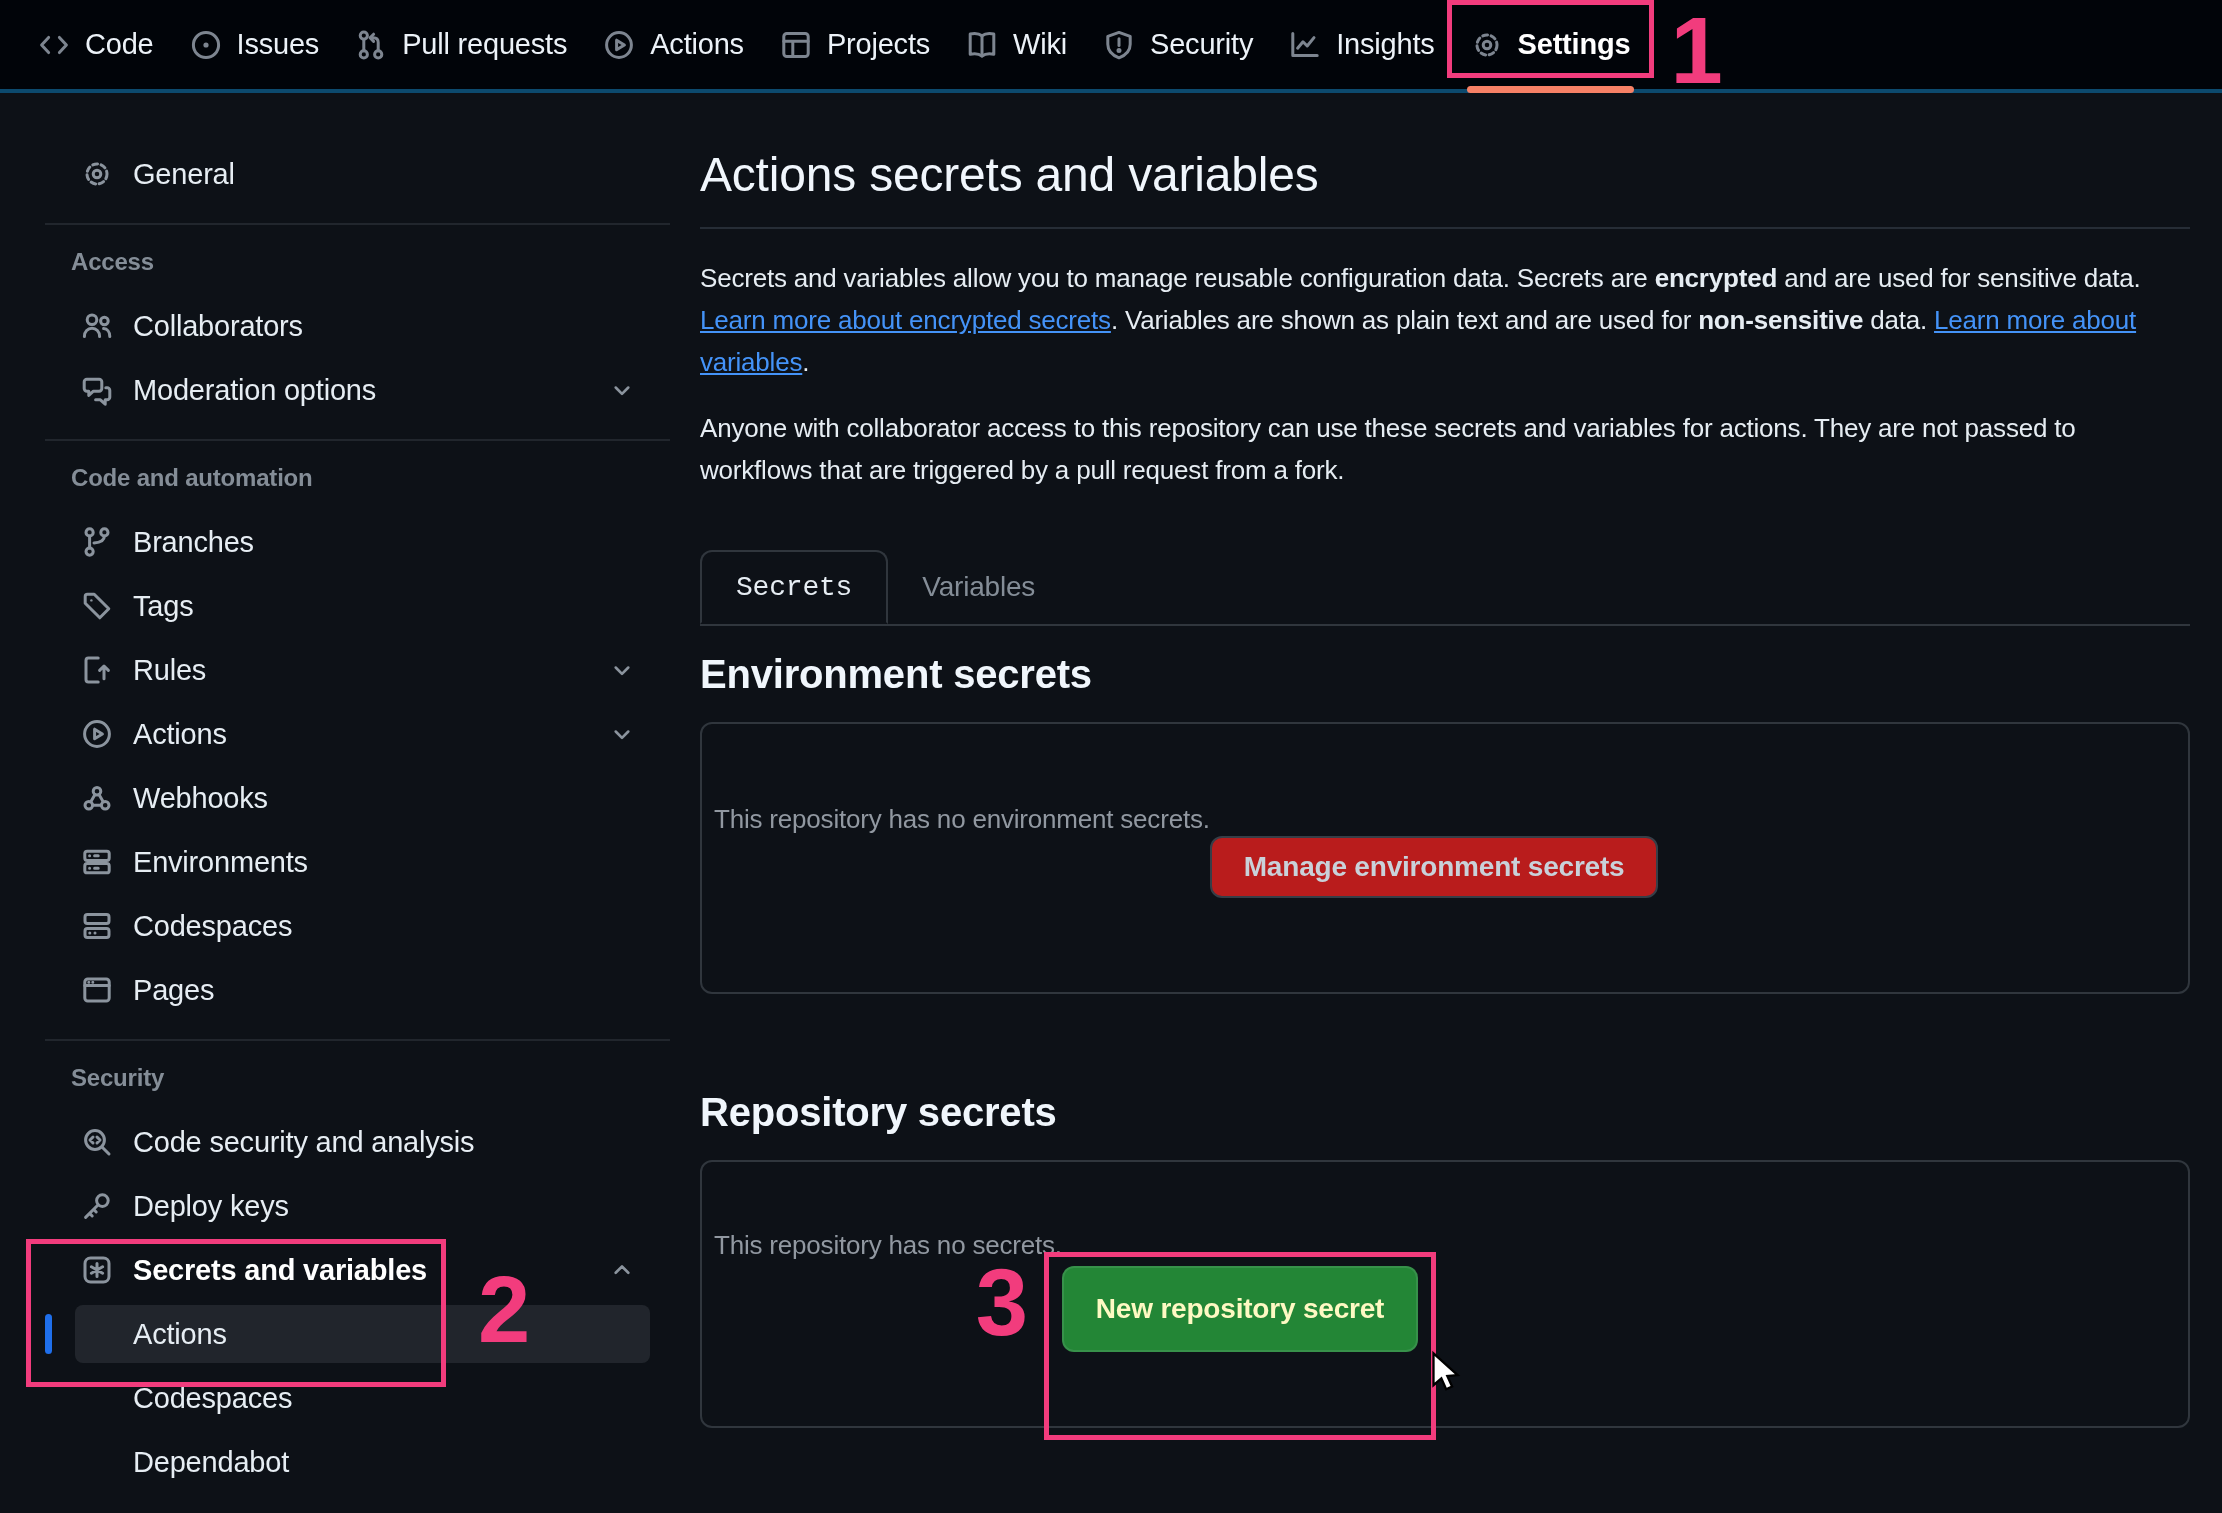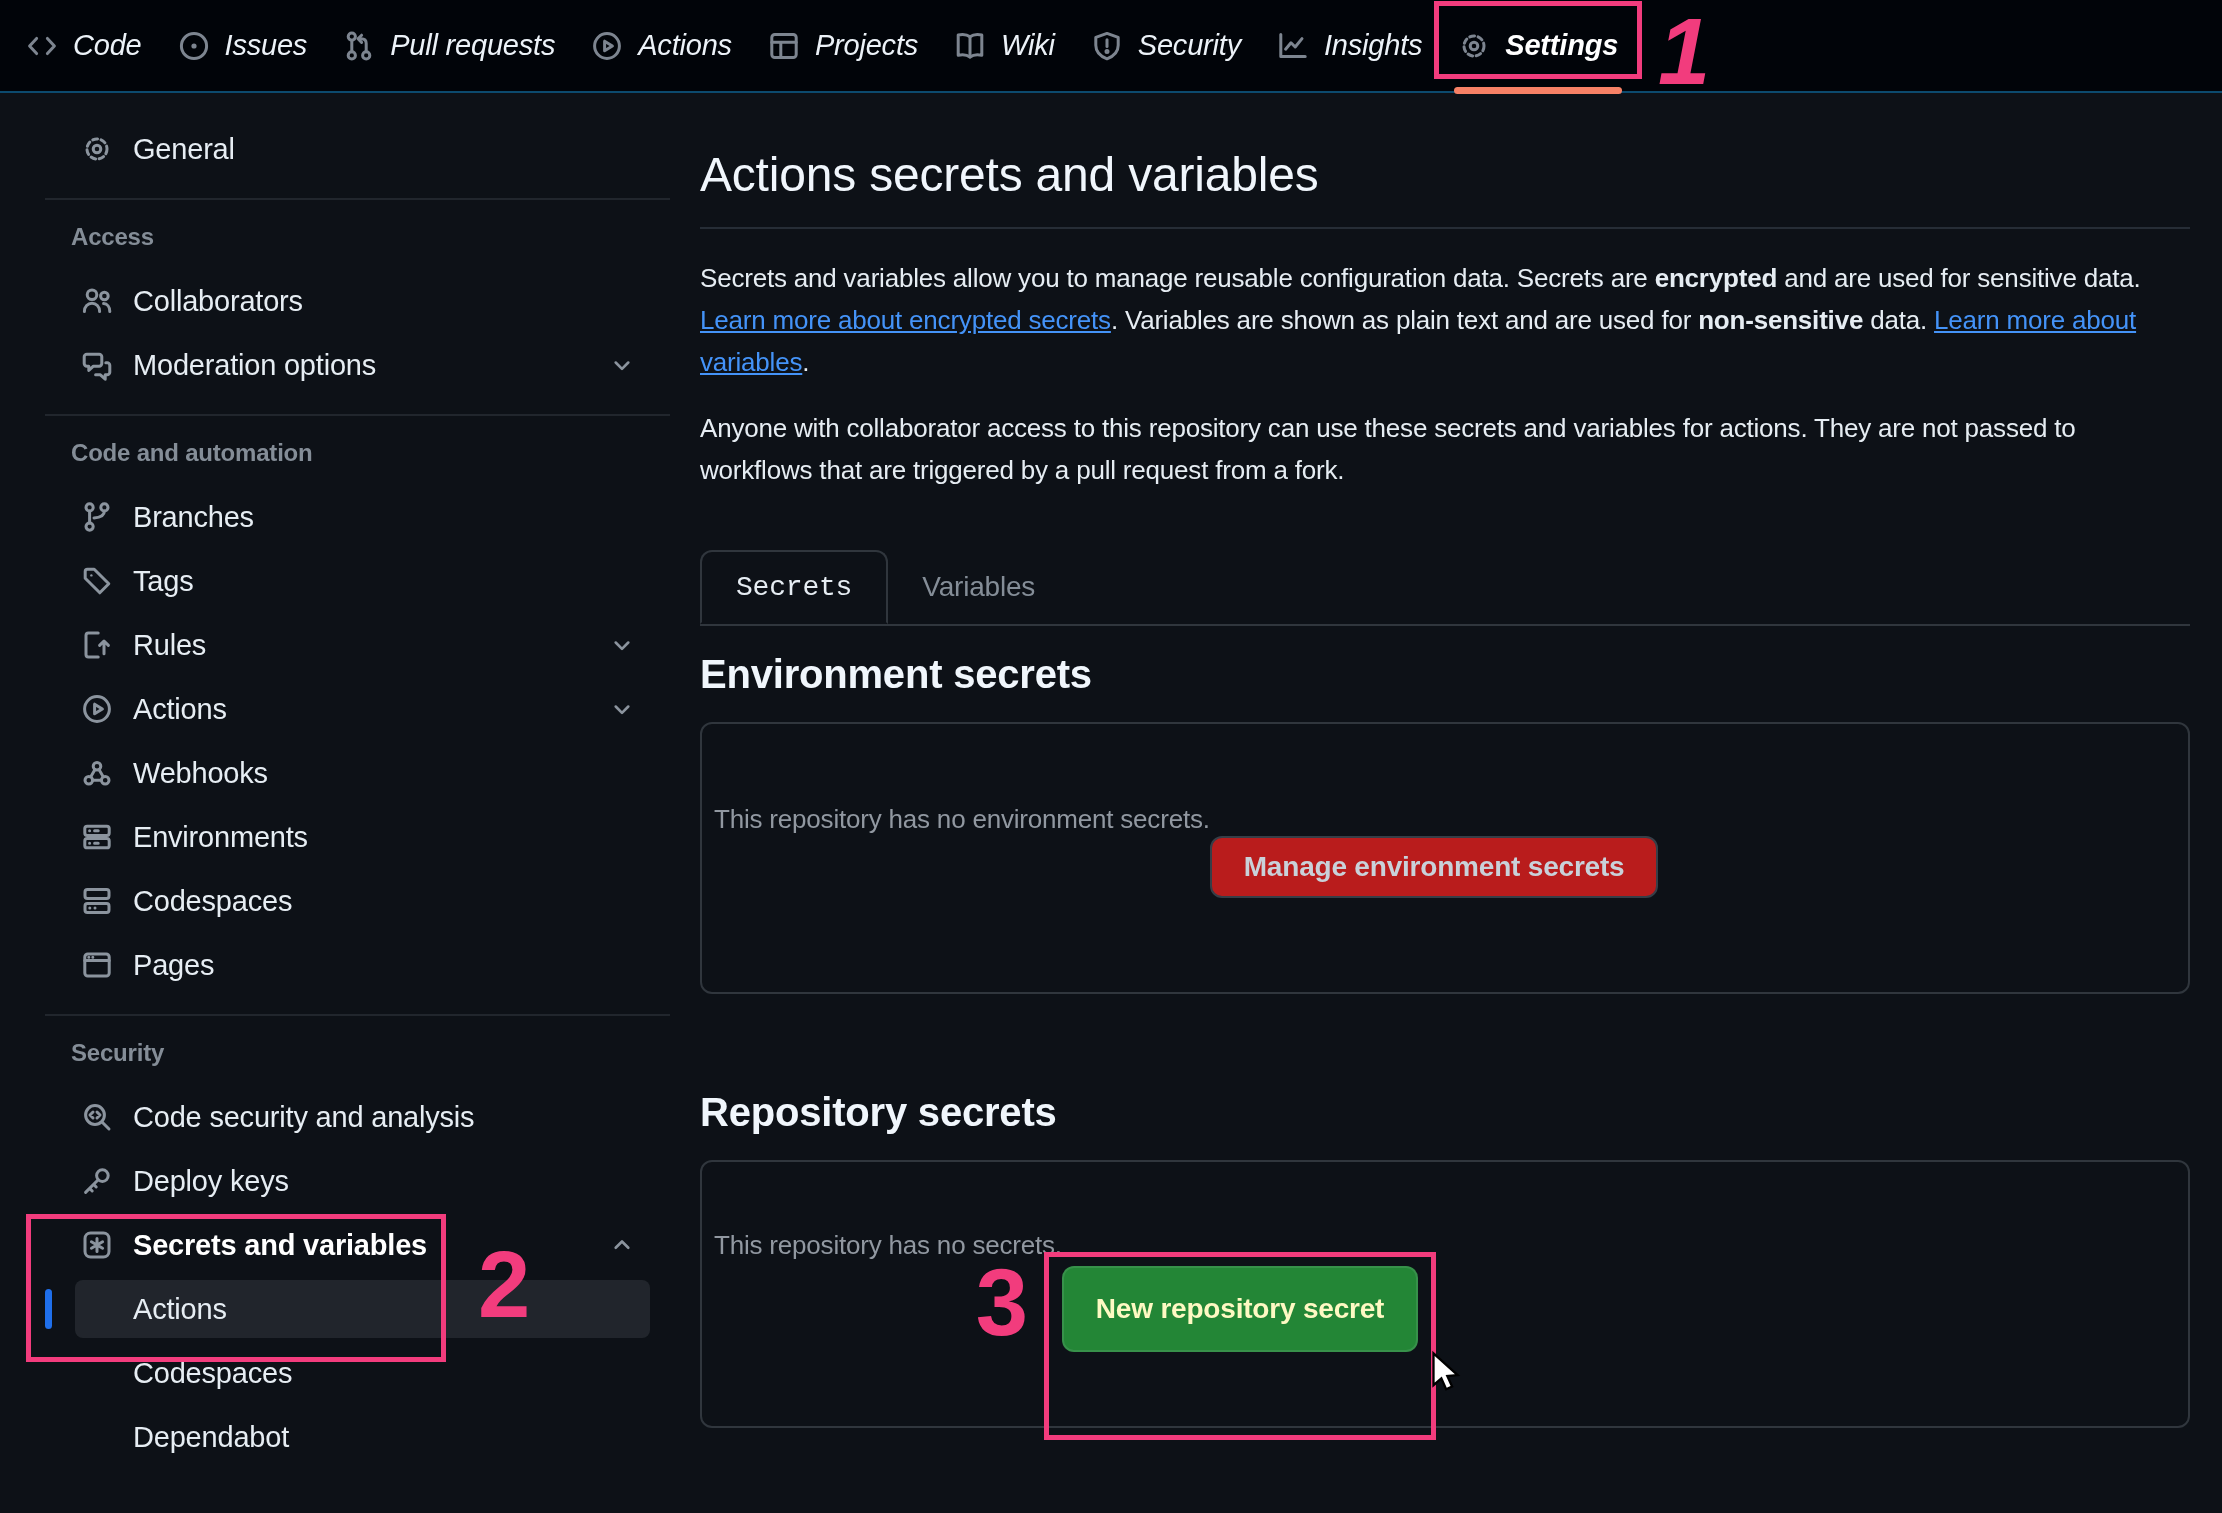--- a/index.html
+++ b/index.html
@@ -5,38 +5,38 @@
   * { box-sizing: border-box; margin: 0; padding: 0; }
   html, body { background:#0d1117; }
   .page {
     position: relative; width: 2222px; height: 1513px; overflow: hidden;
     background: #0d1117; color: #e6edf3;
     font-family: "Liberation Sans", sans-serif;
     letter-spacing: -0.2px;
   }
   
   .topnav {
-    height: 93px; background: #010409; border-bottom: 2px solid #0c4a6e;
-    display: flex; align-items: center; padding: 0 0 0 16px; font-style: italic;
+    height: 93px; background: #010409; border-bottom: 4px solid #0c4a6e;
+    display: flex; align-items: center; padding: 0 0 0 28px;
   }
   .nav-item {
     position: relative; display: flex; align-items: center; gap: 15px;
     height: 58px; padding: 0 10px; margin-right: 16px;
     font-size: 29px; color: #ecf2f8; cursor: pointer; white-space: nowrap;
   }
   .nav-item .nicon { width: 32px; height: 32px; color: #7d8590; flex: none; display:flex; }
   .nav-item svg { width: 32px; height: 32px; }
   .nav-item.active .nav-label { font-weight: 700; color:#ffffff; }
   .nav-item.active::after {
     content:""; position:absolute; left:6px; right:6px; bottom:-19px; height:7px;
     border-radius:4px; background: var(--underline);
   }
   
   .layout { display: flex; align-items: flex-start; }
-  .sidebar { width: 676px; flex: none; padding: 27px 0 0 45px; }
+  .sidebar { width: 676px; flex: none; padding: 52px 0 0 45px; }
   .side-row {
     position: relative; display: flex; align-items: center;
     height: 58px; margin: 0 26px 6px 30px; padding: 0 14px 0 6px;
     border-radius: 8px; font-size: 29px; color: #e6edf3; cursor: pointer;
   }
   .side-row .sicon { width: 32px; height: 32px; margin-right: 20px; color:#8b949e; flex:none; display:flex; }
   .side-row svg { width: 32px; height: 32px; }
   .side-row .chev { margin-left: auto; width: 28px; height: 28px; color:#8b949e; display:flex; }
   .side-row .chev svg { width: 28px; height: 28px; }
   .side-row.sub { padding-left: 58px; }

